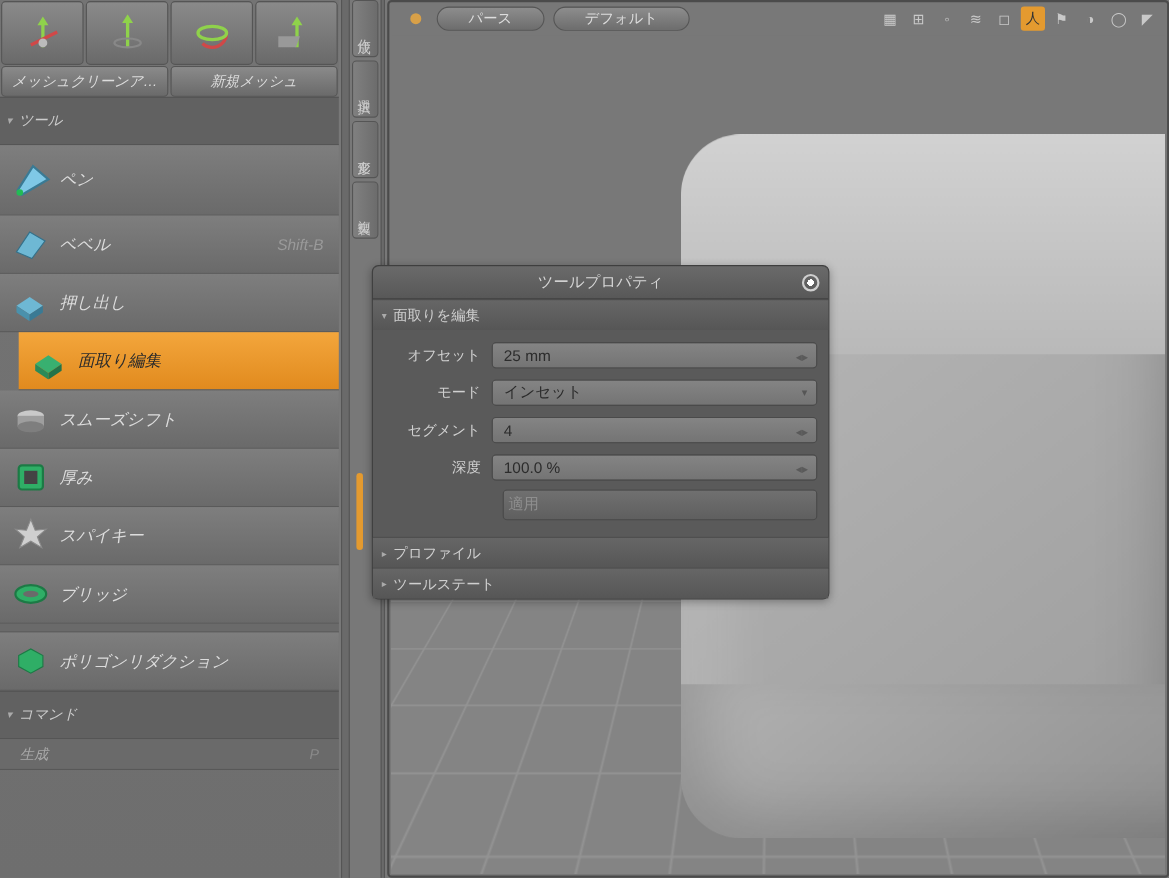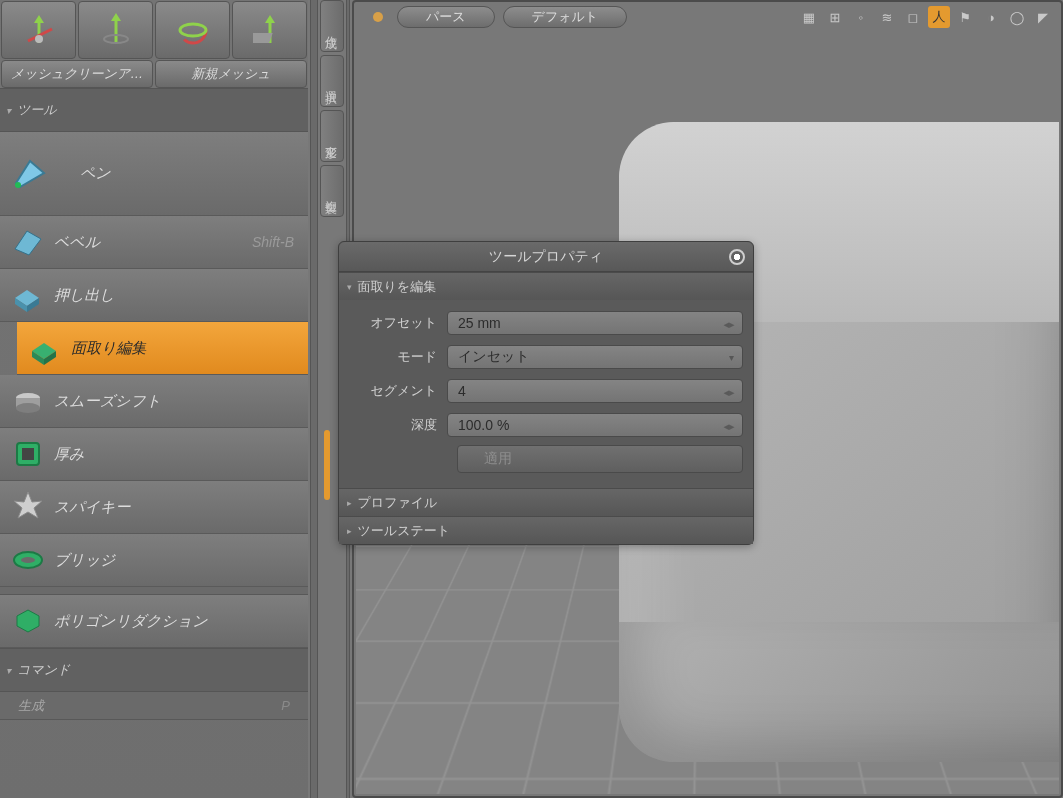--- a/index.html
+++ b/index.html
@@ -9,21 +9,21 @@
   #sidebar { position:absolute; left:0; top:0; width:308px; height:798px; background:linear-gradient(#747474,#6e6e6e);font-style:italic; }
   .big-btn-row { display:flex; height:60px; }
   .big-btn { flex:1; border:1px solid #555; background:linear-gradient(#8a8a8a,#6a6a6a); display:flex; align-items:center; justify-content:center; border-radius:4px; margin:1px;}
   .big-btn svg{display:block;}
   .small-btn-row { display:flex; height:28px; }
   .small-btn { flex:1; border:1px solid #555; background:linear-gradient(#8a8a8a,#6a6a6a); display:flex; align-items:center; justify-content:center; color:#ddd; font-size:13px; border-radius:4px; margin:0 1px;}
   .section-header { height:44px; background:#616161; display:flex; align-items:center; padding-left:6px; color:#ccc; border-top:1px solid #555; border-bottom:1px solid #555;}
   .section-header::before { content:"▾"; font-size:10px; margin-right:6px; color:#aaa;}
   .tool-list { }
   .tool-row { height:53px; display:flex; align-items:center; padding:0 10px; border-bottom:1px solid #5a5a5a; background:linear-gradient(#7e7e7e,#6a6a6a); position:relative;}
-  .tool-row.lg { height:84px;gap:26px;}
+  .tool-row.lg { height:64px;}
   .tool-row.selected { background:linear-gradient(#f3a63c,#e18a1e); color:#2b2b2b;margin-left:17px;}
   .tool-row .icon { width:36px; height:36px; margin-right:8px; display:flex; align-items:center; justify-content:center;}
   .tool-row .label { color:#ddd; font-size:15px;}
   .tool-row.selected .label { color:#2b2b2b;}
   .tool-row .shortcut { position:absolute; right:14px; color:#9a9a9a; font-size:14px;}
   .cmd-row { height:28px; display:flex; align-items:center; padding:0 18px; background:#6a6a6a; border-bottom:1px solid #585858; color:#a8a8a8;}
   .cmd-row .shortcut { margin-left:auto; color:#8a8a8a;}
   .divider-gap{height:8px;background:#6a6a6a; border-bottom:1px solid #585858;}
 
   
@@ -63,21 +63,21 @@
   #panel .sect-head.collapsed::before{content:"▸";}
   #panel .sect-body { padding:8px 10px 10px;}
   .prop-row { display:flex; align-items:center; height:30px; margin-bottom:4px;}
   .prop-row .lbl { width:98px; text-align:right; padding-right:10px; color:#d0d0d0; font-size:13px;}
   .prop-row .field { flex:1; height:24px; background:linear-gradient(#848484,#747474); border:1px solid #4a4a4a; border-radius:4px; padding:0 10px; color:#2c2c2c; font-size:14px; display:flex; align-items:center; position:relative;}
   .prop-row .field .scrub { position:absolute; right:4px; top:3px; width:18px; height:18px; color:#5a5a5a; display:flex; align-items:center; justify-content:center; font-size:11px;}
   .prop-row .select { flex:1; height:24px; background:linear-gradient(#848484,#747474); border:1px solid #4a4a4a; border-radius:4px; padding:0 10px; color:#2b2b2b; font-size:14px; display:flex; align-items:center; position:relative;}
   .prop-row .select::after{content:"▾"; position:absolute; right:8px; color:#565656; font-size:10px;}
   .check-row { display:flex; align-items:center; height:30px; padding-left:108px; color:#d0d0d0; font-size:14px;}
   .check-row .box { width:20px; height:20px; background:linear-gradient(#848484,#747474); border:1px solid #4a4a4a; border-radius:4px; margin-right:10px;}
-  .apply-btn { margin-left:108px; flex:1; height:28px; background:linear-gradient(#707070,#5f5f5f); border:1px solid #4a4a4a; border-radius:4px; display:flex; align-items:center; padding-left:26px; color:#8e8e8e; font-size:14px;}
+  .apply-btn { margin-left:108px; flex:1; height:28px; background:linear-gradient(#707070,#5f5f5f); border:1px solid #4a4a4a; border-radius:4px; display:flex; align-items:center; padding-left:4px; color:#8e8e8e; font-size:14px;}
 
   
   #vdiv{position:absolute;left:310px;top:0;width:8px;height:798px;background:#6a6a6a;border-left:1px solid #555;border-right:1px solid #555;}
   #vdiv2{position:absolute;left:346px;top:0;width:4px;height:798px;background:#6a6a6a;border-left:1px solid #555;border-right:1px solid #555;}
   .grab{position:absolute;left:324px;top:430px;width:6px;height:70px;background:#e49a2f;border-radius:3px;}
 </style>
 </head>
 <body>
 
 <div id="sidebar">

